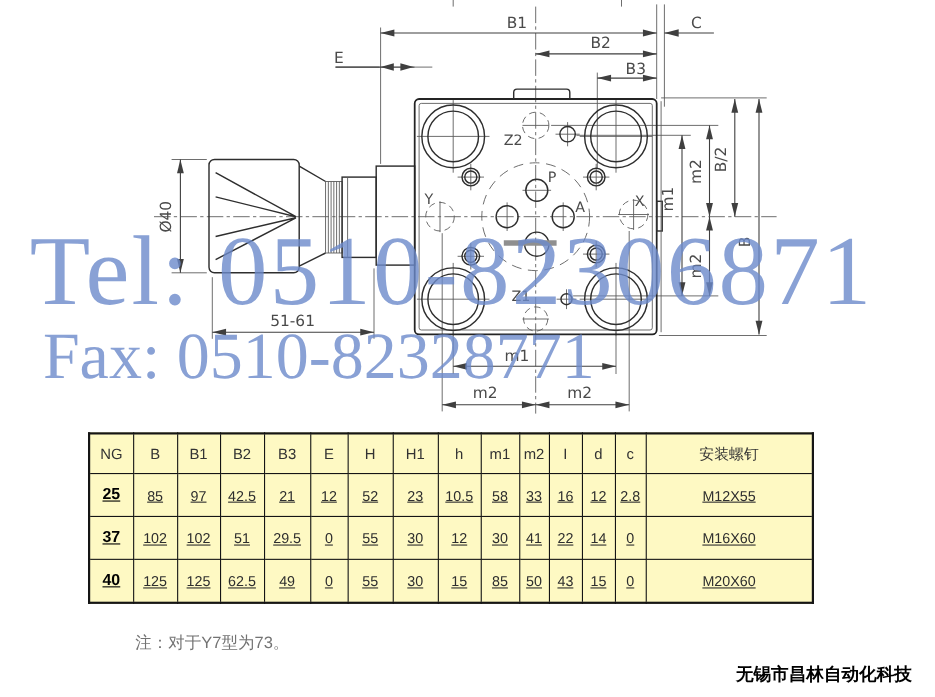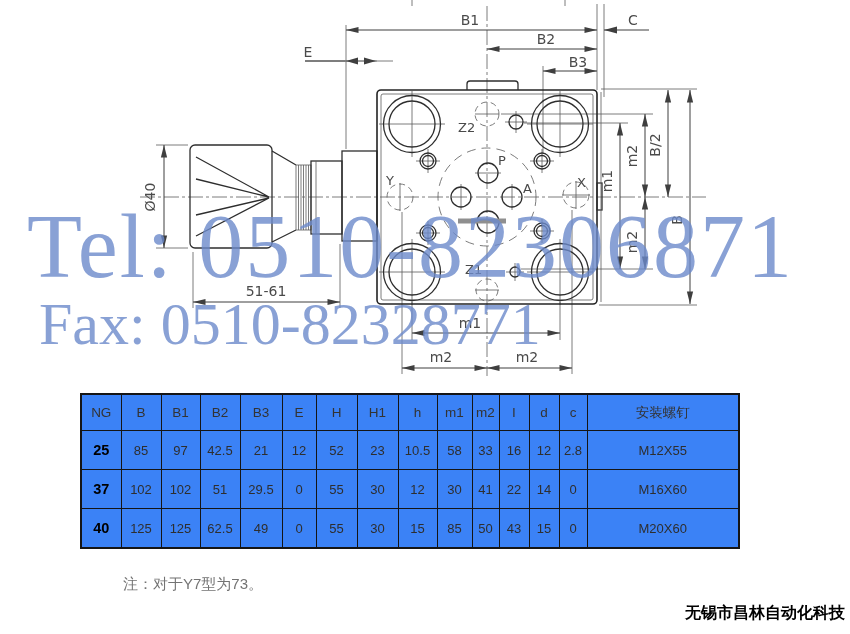--- a/index.html
+++ b/index.html
@@ -15,28 +15,28 @@
   .dim{stroke:#3f3f3f;stroke-width:1;fill:none;}
   .arr{fill:#3f3f3f;stroke:none;}
   .slot{stroke:#8f8f8f;stroke-width:5;fill:none;}
   .dimtxt{font:14px "DejaVu Sans",sans-serif;fill:#4a4a4a;}
   .porttxt{font:13px "DejaVu Sans",sans-serif;fill:#4a4a4a;}
   .wm{position:absolute;white-space:nowrap;font-family:"Liberation Serif",serif;
       color:rgba(108,138,202,0.8);z-index:5;line-height:1;margin-left:21px;}
   #wm-tel{left:6px;top:202px;font-size:90px;letter-spacing:2px;}
   #wm-fax{left:18px;top:294px;font-size:60px;letter-spacing:0;}
   .spec-table{position:absolute;left:80px;top:393px;width:658px;z-index:7;
-      border-collapse:collapse;table-layout:fixed;background:#3b82f6;
+      border-collapse:collapse;table-layout:fixed;background:#fef9c3;
       font:13px "Liberation Sans",sans-serif;color:#2e2e2e;border:2px solid #151515;}
   .spec-table th,.spec-table td{border:1px solid #151515;text-align:center;padding:0;overflow:hidden;}
   .spec-table th{height:35px;font-weight:normal;font-size:13.5px;color:#333;}
-  .spec-table td{height:38px;}
+  .spec-table td{height:38px;text-decoration:underline;}
   .spec-table td.rowhead{font-weight:bold;font-size:14.5px;color:#000;}
   #note{position:absolute;left:123px;top:575px;font-size:15px;color:#737373;z-index:7;}
-  #company{position:absolute;right:5px;top:603px;font-size:16px;font-weight:bold;color:#000;z-index:7;}
+  #company{position:absolute;right:21px;top:603px;font-size:16px;font-weight:bold;color:#000;z-index:7;}
 </style>
 </head>
 <body>
 
 <div id="stage">
 
   <svg width="850" height="634" viewBox="0 0 850 634">
     <defs>
       <marker id="ms" markerWidth="14" markerHeight="8" refX="0.5" refY="4" orient="auto" markerUnits="userSpaceOnUse">
         <path d="M13,0.9 L0.5,4 L13,7.1 Z" class="arr"></path>

